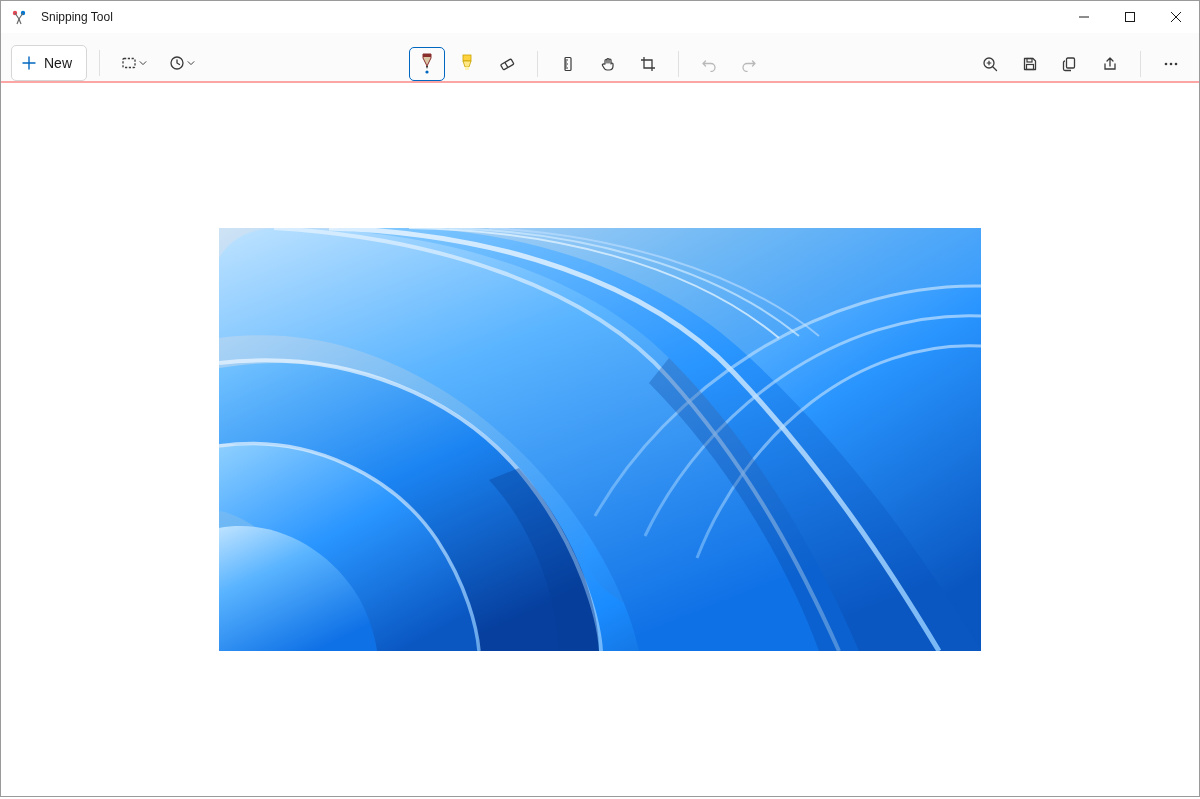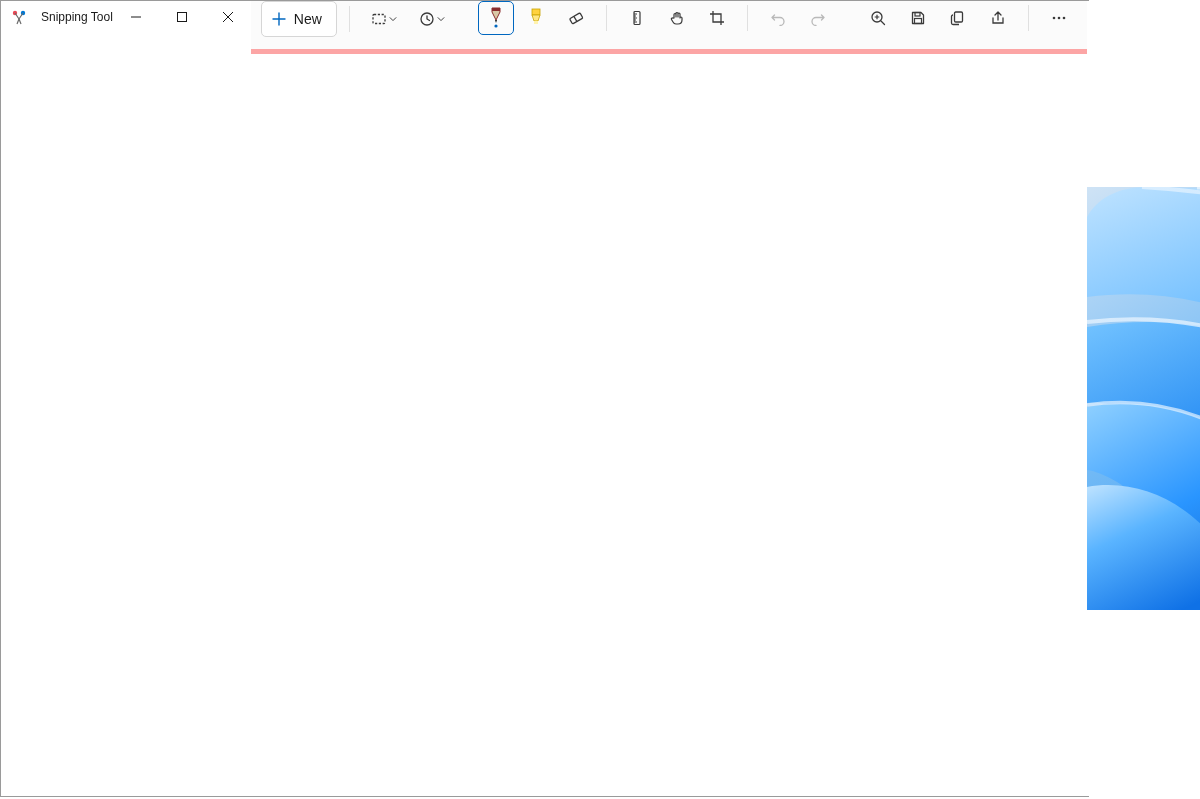--- a/index.html
+++ b/index.html
@@ -8,27 +8,27 @@
     width: 1200px;
     height: 799px;
     font-family: "Segoe UI", "Segoe UI Variable", Arial, sans-serif;
     font-size: 13px;
     color: #1a1a1a;
     background: #ffffff;
     overflow: hidden;
   }
 
   .window {
-    width: 1089px;
+    width: 1200px;
     height: 797px;
     border: 1px solid #9a9a9a;
     box-sizing: border-box;
     background: #ffffff;
     display: flex;
-    flex-direction: row;
+    flex-direction: column;
   }
 
   
   .titlebar {
     height: 32px;
     display: flex;
     align-items: center;
     padding-left: 10px;
     background: #ffffff;
     flex: 0 0 auto;
@@ -51,23 +51,23 @@
     display: flex;
     align-items: center;
     justify-content: center;
     color: #1a1a1a;
   }
 
   
   .toolbar {
     height: 48px;
     display: flex;
-    align-items: flex-start;
+    align-items: flex-end;
     padding: 0 10px;
-    border-bottom: 5px solid #fca5a5;
+    border-bottom: 2px solid #fca5a5;
     background: #fbfbfb;
     gap: 12px;
     flex: 0 0 auto;
   }
   .newbtn {
     display: flex;
     align-items: center;
     height: 34px;
     padding: 0 14px 0 10px;
     border: 1px solid #d6d6d6;

